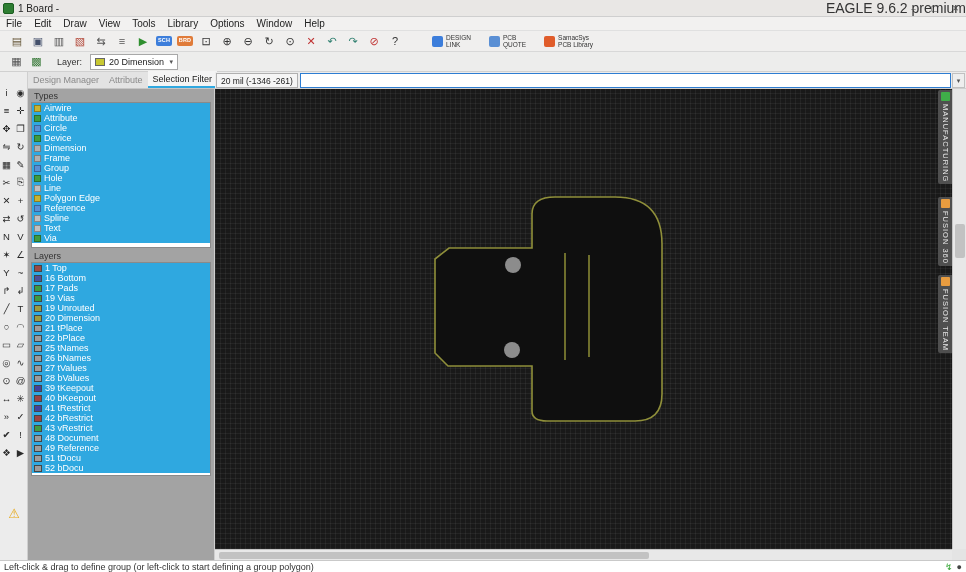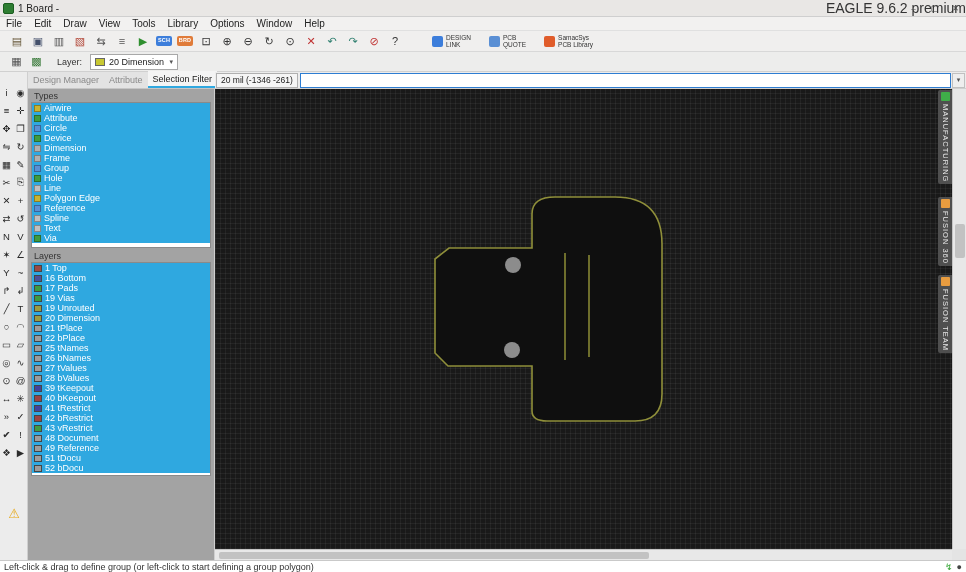--- a/index.html
+++ b/index.html
@@ -53,21 +53,21 @@
 .ticon{width:7px;height:7px;flex:0 0 7px;border:1px solid rgba(0,0,0,.3)}
 .swatch{width:8px;height:7px;flex:0 0 8px;border:1px solid #444}
 #typeslist{height:146px}
 #setslist{height:62px;margin-bottom:8px}
 #setslist .row:nth-of-type(4){outline:1px dotted #777;outline-offset:-1px}
 #layerslist{height:214px}
 #resetrow{height:14px;display:flex;justify-content:flex-end;align-items:center;margin-top:2px}
 #resetbtn{font-size:9px;border:1px solid #909090;background:linear-gradient(#fbfbfb,#e8e8e8);padding:0 10px;height:13px;border-radius:2px}
 
 
-#cmdbar{position:absolute;left:215px;top:72px;width:751px;height:17px;background:#ececec;display:flex;align-items:center;border-bottom:1px solid #cfcfcf}
+#cmdbar{position:absolute;left:215px;top:72px;width:751px;height:17px;background:#ececec;display:flex;align-items:flex-end;border-bottom:1px solid #cfcfcf}
 #coordbox{border:1px solid #b0b0b0;background:#f5f5f5;font-size:8.5px;padding:0 4px;height:15px;display:flex;align-items:center;margin:0 2px 0 1px;white-space:nowrap;color:#222}
 #cmdinput{flex:1;height:15px;border:1px solid #2d7dd2;font-size:10px;padding:0 3px;background:#fff;outline:none}
 #cmdarrow{width:13px;height:15px;display:flex;align-items:center;justify-content:center;font-size:7px;color:#555;border:1px solid #c0c0c0;background:#eee;margin:0 1px}
 
 
 #canvas{position:absolute;left:215px;top:89px;width:737px;height:460px;background-color:#191919;overflow:hidden;
  background-image:repeating-linear-gradient(0deg,rgba(255,255,255,.05) 0 1px,transparent 1px 5px),
                   repeating-linear-gradient(90deg,rgba(255,255,255,.05) 0 1px,transparent 1px 5px)}
 #boardsvg{position:absolute;left:0;top:0}
 

